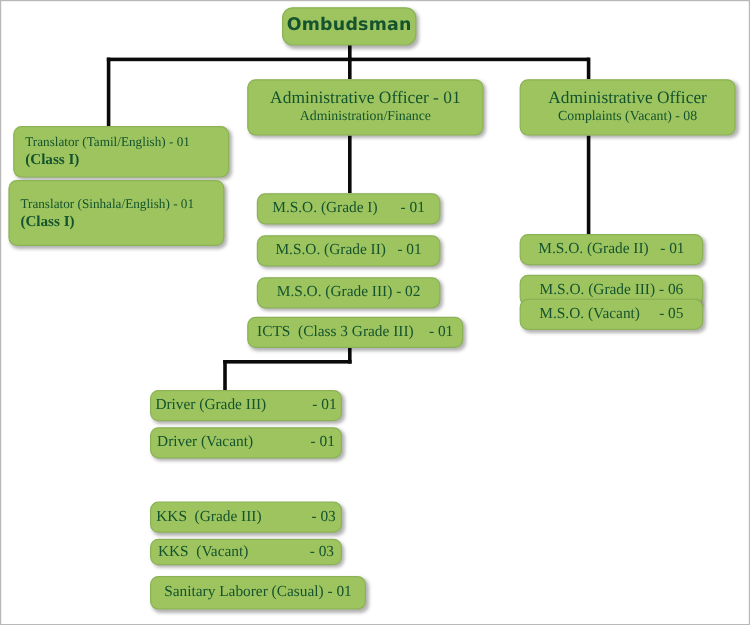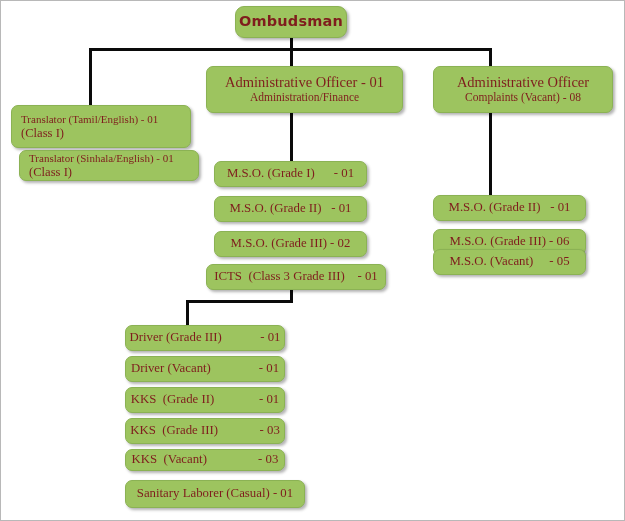--- a/index.html
+++ b/index.html
@@ -26,21 +26,21 @@
   .line.v { width: 3px; }
 
   
   .node {
     position: absolute;
     box-sizing: border-box;
     background: #9dc45f;
     border: 1px solid #8bb254;
     border-radius: 7px;
     box-shadow: 2px 2px 3px rgba(0,0,0,0.30);
-    color: #7f1d1d;
+    color: #14532d;
     display: flex;
     flex-direction: column;
     justify-content: center;
     overflow: hidden;
   }
   .node .l1, .node .l2 {
     display: block;
     white-space: pre;
     line-height: 1.18;
   }
@@ -56,21 +56,21 @@
     font-weight: bold;
     font-size: 14.5px;
     letter-spacing: 0.2px;
   }
   
   .officer .l1 { font-size: 14.5px; }
   .officer .l2 { font-size: 11.5px; }
 
   .leaf { font-size: 12.8px; }
   .translator .l1 { font-size: 11px; }
-  .translator .l2 { font-size: 12.6px; }
+  .translator .l2 { font-size: 12.6px; font-weight: bold; }
 </style>
 </head>
 <body>
 
 <div id="canvas">
 
   <div class="line v" style="left:289px; top:36px; height:14px;"></div>
 
   <div class="line h" style="left:88px; top:47px; width:402px;"></div>
 
@@ -89,21 +89,21 @@
   <div class="line v" style="left:185px; top:299px; height:25px;"></div>
 
   <div class="node center root" style="left:234px; top:5px; width:112px; height:32px;">
     <span class="l1">Ombudsman</span>
   </div>
 
   <div class="node left translator" style="left:10px; top:104px; width:180px; height:43px;">
     <span class="l1">Translator (Tamil/English) - 01</span>
     <span class="l2">(Class I)</span>
   </div>
-  <div class="node left translator" style="left:18px; top:149px; width:180px; height:31px;">
+  <div class="node left translator" style="left:6px; top:149px; width:180px; height:55px;">
     <span class="l1">Translator (Sinhala/English) - 01</span>
     <span class="l2">(Class I)</span>
   </div>
 
   <div class="node center officer" style="left:205px; top:65px; width:197px; height:47px;">
     <span class="l1">Administrative Officer - 01</span>
     <span class="l2">Administration/Finance</span>
   </div>
 
   <div class="node center leaf" style="left:213px; top:160px; width:153px; height:26px;">
@@ -117,23 +117,20 @@
   </div>
   <div class="node center leaf" style="left:205px; top:263px; width:180px; height:26px;">
     <span class="l1">ICTS  (Class 3 Grade III)    - 01</span>
   </div>
 
   <div class="node center leaf" style="left:124px; top:324px; width:160px; height:26px;">
     <span class="l1">Driver (Grade III)            - 01</span>
   </div>
   <div class="node center leaf" style="left:124px; top:355px; width:160px; height:26px;">
     <span class="l1">Driver (Vacant)               - 01</span>
-  </div>
-  <div class="node center leaf" style="left:124px; top:386px; width:160px; height:26px;">
-    <span class="l1">KKS  (Grade II)              - 01</span>
   </div>
   <div class="node center leaf" style="left:124px; top:417px; width:160px; height:26px;">
     <span class="l1">KKS  (Grade III)             - 03</span>
   </div>
   <div class="node center leaf" style="left:124px; top:448px; width:160px; height:22px;">
     <span class="l1">KKS  (Vacant)                - 03</span>
   </div>
   <div class="node center leaf" style="left:124px; top:479px; width:180px; height:28px;">
     <span class="l1">Sanitary Laborer (Casual) - 01</span>
   </div>

